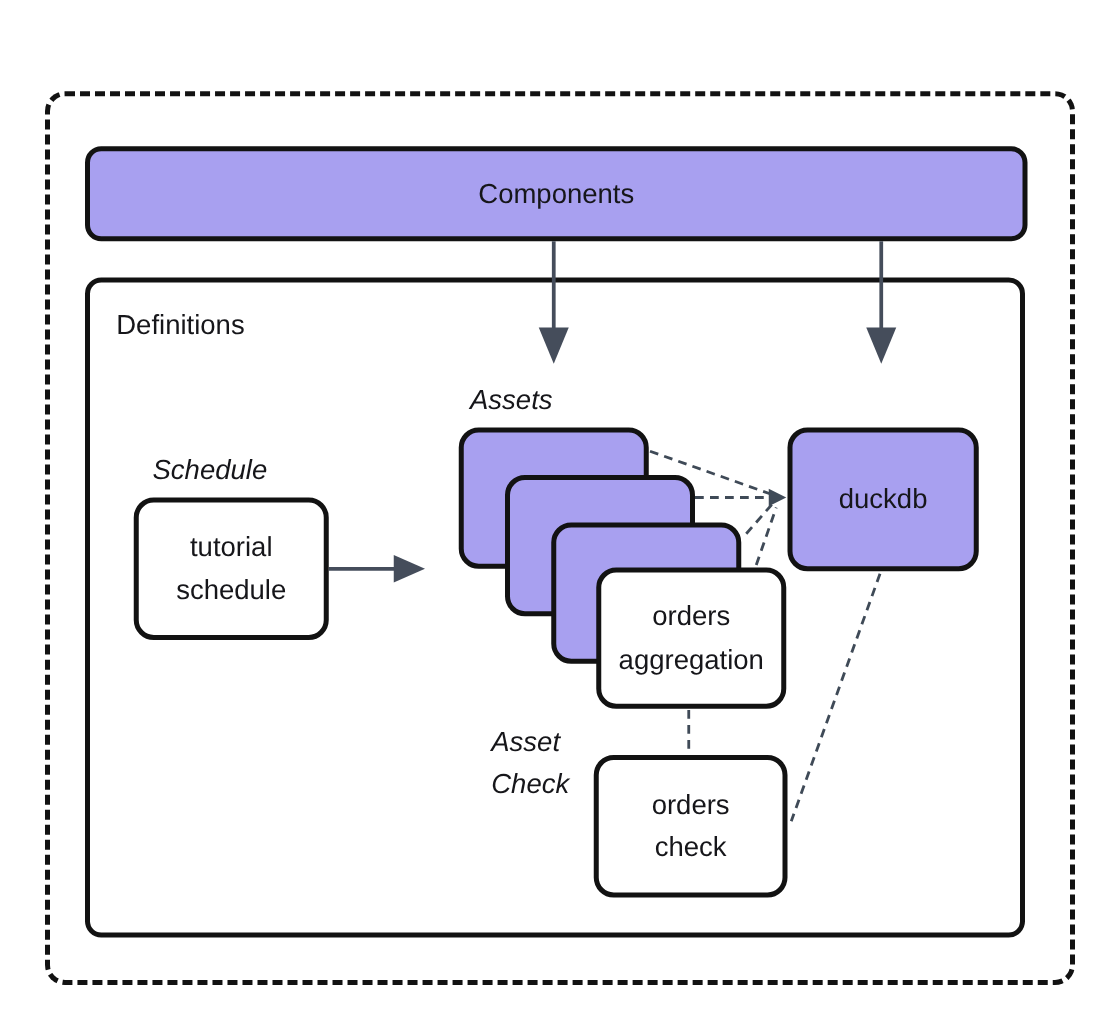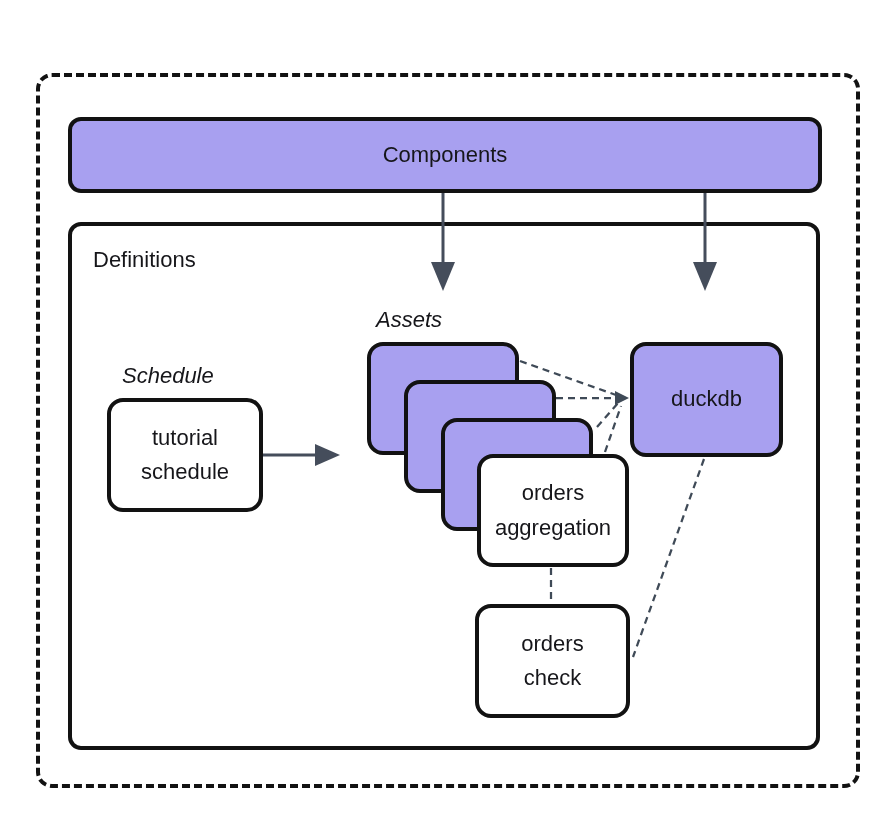--- a/index.html
+++ b/index.html
@@ -171,14 +171,16 @@
   <div class="node white tutorial-schedule-node">tutorial
 schedule</div>
 
   <div class="node purple duckdb-node">duckdb</div>
 
   <div class="node white orders-check-node">orders
 check</div>
 
   <div class="section-label schedule-label">Schedule</div>
   <div class="section-label assets-label">Assets</div>
+  <div class="section-label asset-check-label">Asset
+Check</div>
 
 </div>
 
 </body></html>

